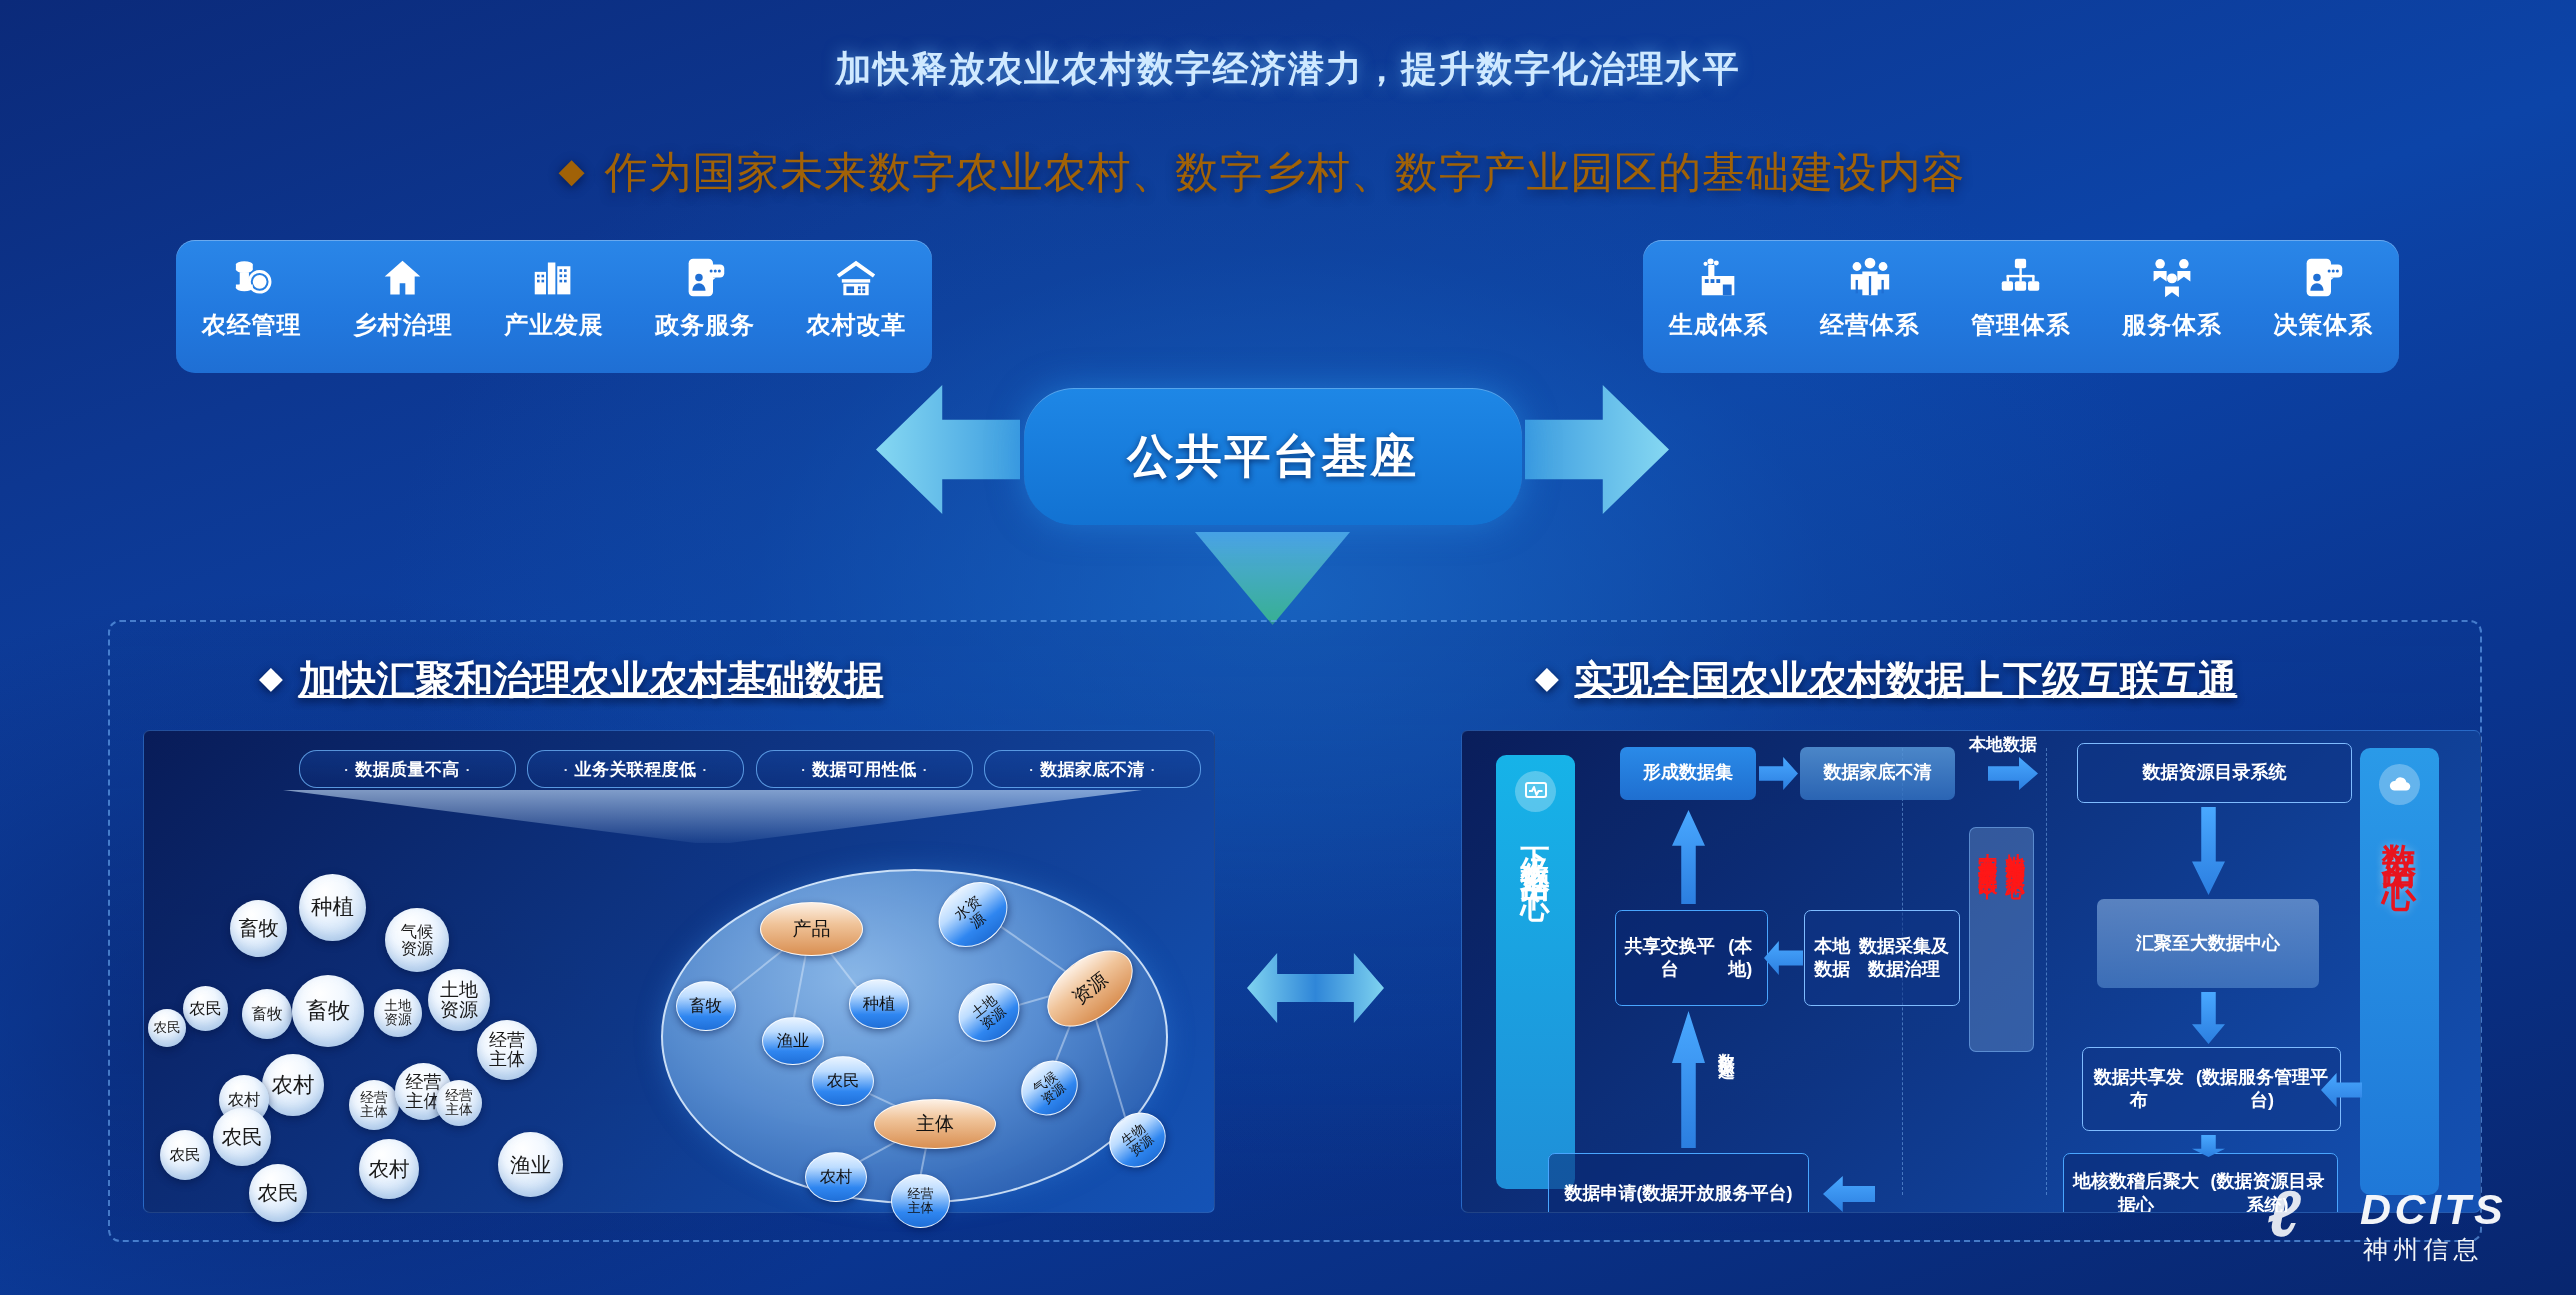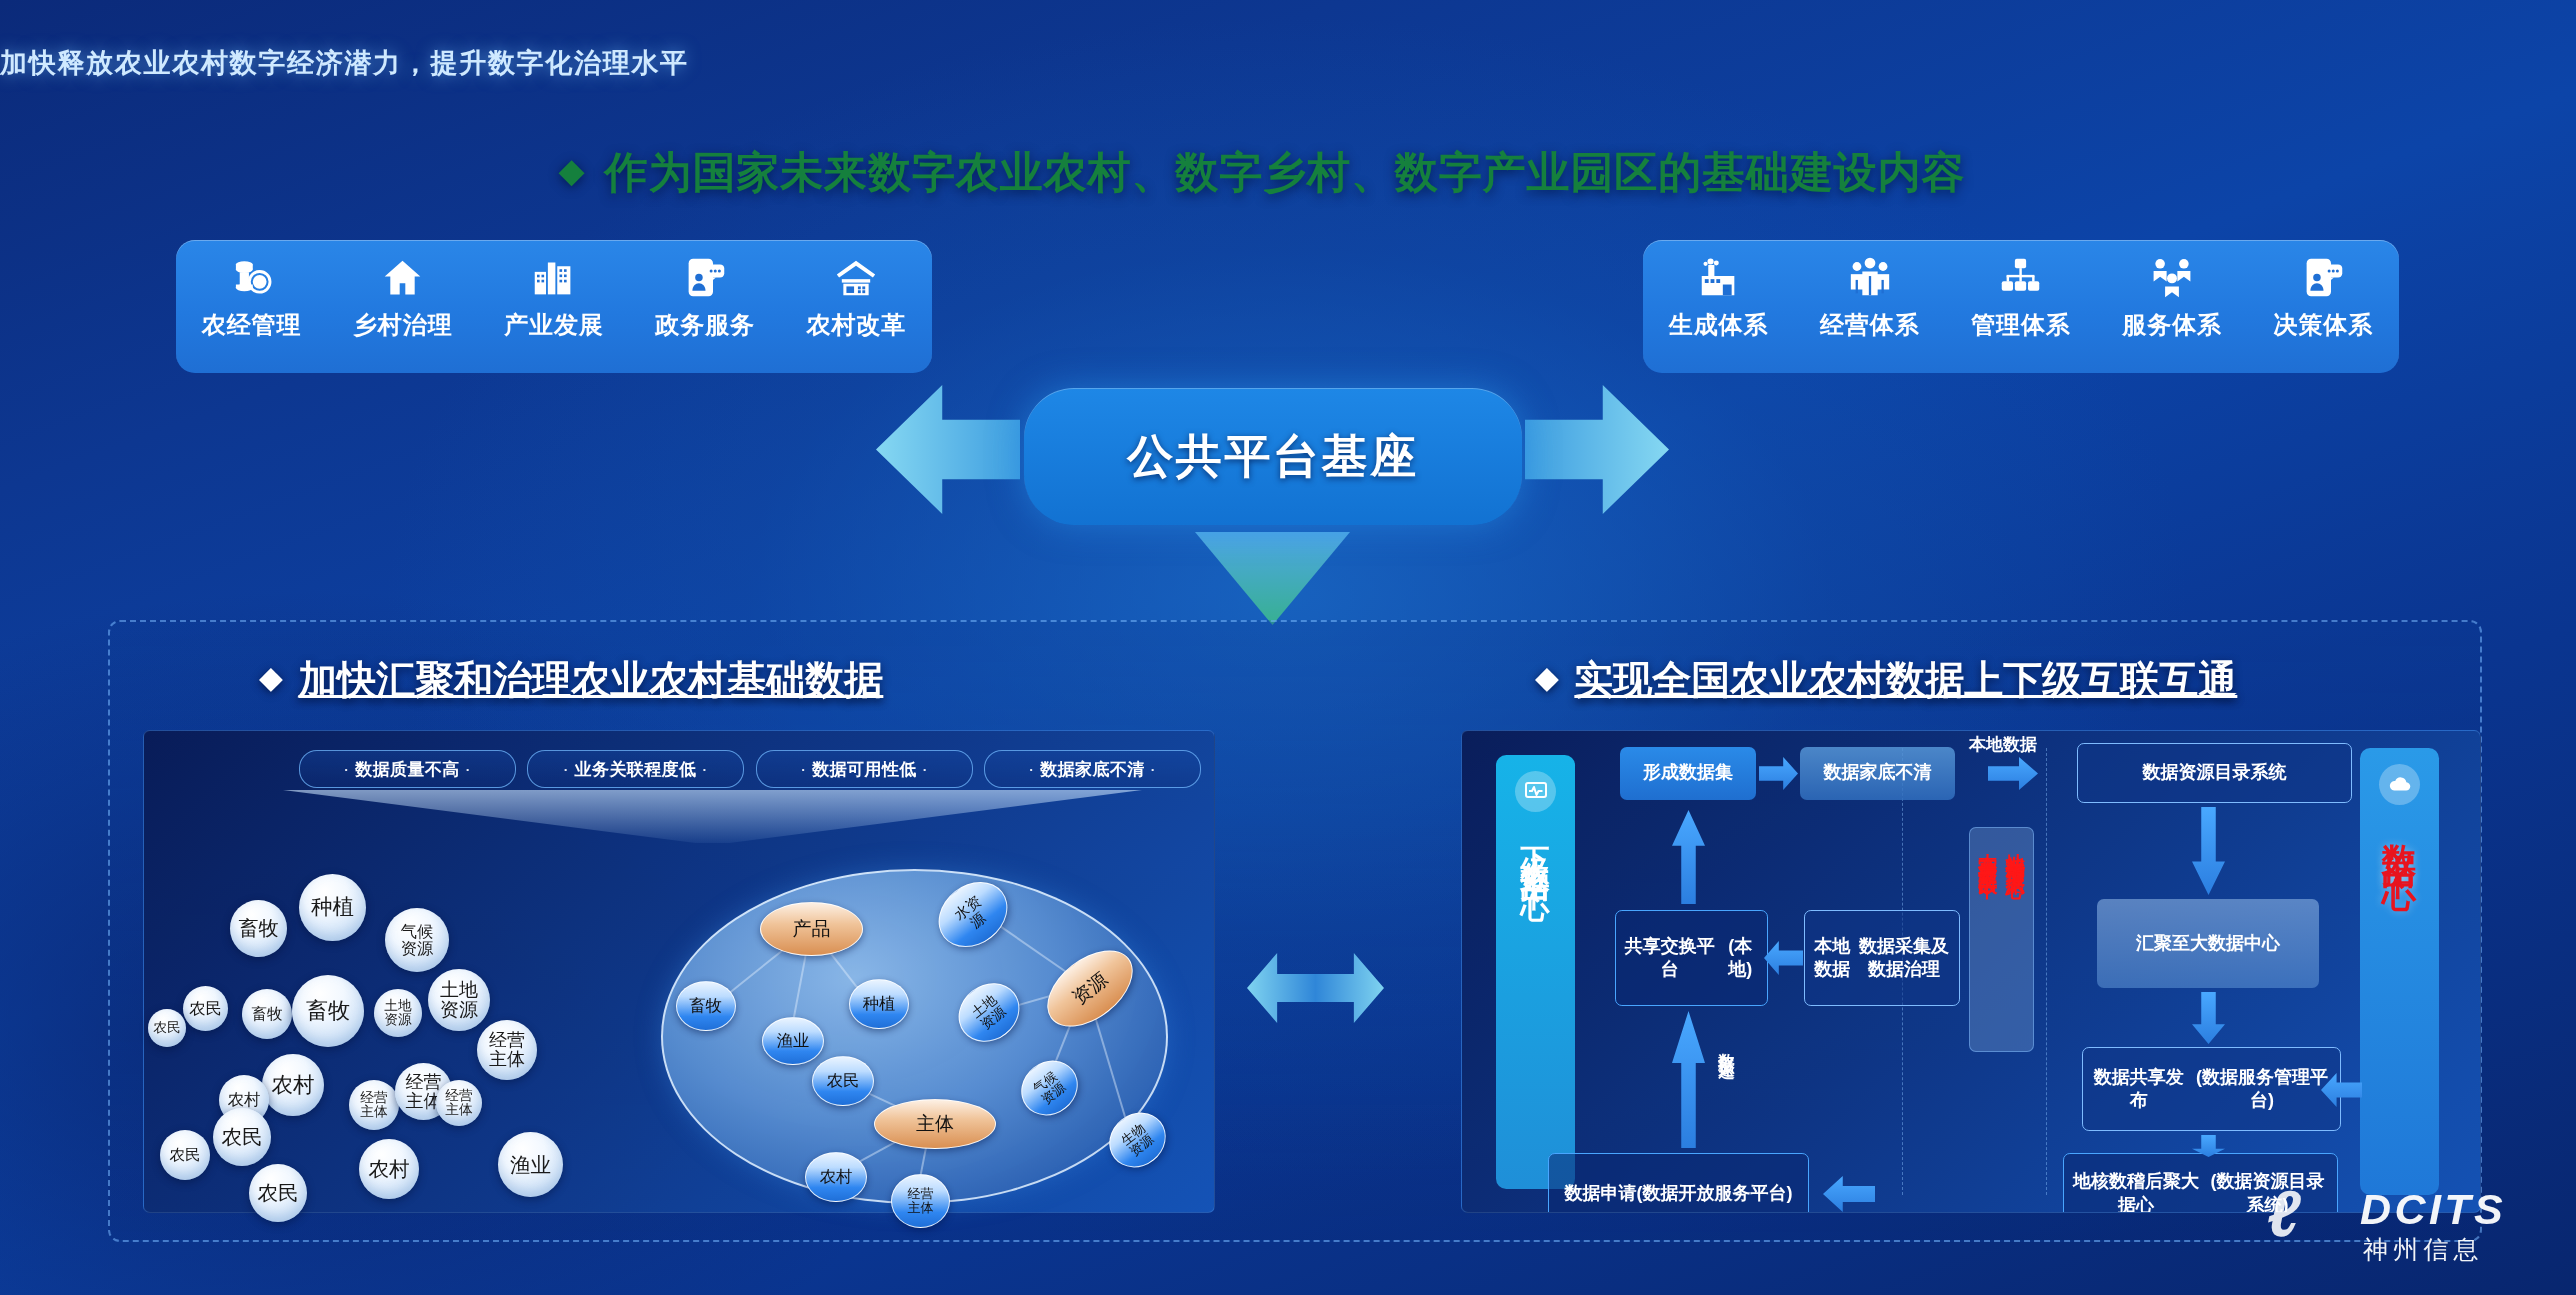--- a/index.html
+++ b/index.html
@@ -9,27 +9,27 @@
     background:
       radial-gradient(ellipse 1202px 773px at 50% 46%, rgba(28,110,200,.70) 0%, rgba(18,80,170,.35) 45%, rgba(8,40,120,0) 75%),
       radial-gradient(ellipse 945px 601px at 12% 78%, rgba(10,36,110,.85) 0%, rgba(10,36,110,0) 70%),
       linear-gradient(160deg,#0b2a7a 0%,#0d3791 22%,#0c44a8 46%,#0a3590 70%,#08266f 100%);
     color:#fff;
   }
   .stage{position:relative;width:2576px;height:1296px;}
 
   
   .title{
-    position:absolute;left:0;top:45px;width:2576px;
-    font-size:27px;font-weight:bold;letter-spacing:1.7px;color:#cfe9ff;
+    position:absolute;left:0;top:45px;width:2576px;text-align:center;
+    font-size:36px;font-weight:bold;letter-spacing:1.7px;color:#cfe9ff;
     text-shadow:0 0 15.5px rgba(120,200,255,.6);
   }
   .subtitle{
     position:absolute;left:0;top:144px;width:2524px;text-align:center;
-    font-size:43px;font-weight:bold;letter-spacing:0.9px;color:#15803d;
+    font-size:43px;font-weight:normal;letter-spacing:0.9px;color:#a16207;
     text-shadow:0 2.6px 10.3px rgba(0,20,70,.85);
   }
   .dia{display:inline-block;transform:translateY(-5.2px);margin-right:19px;font-size:34px;}
 
   
   .house{position:absolute;}
   .roof{
     position:relative;width:756px;height:155px;margin:0 auto;
     clip-path:polygon(50% 0,100% 100%,0 100%);
     background:linear-gradient(175deg,#1e9ea8 0%,#1f86c4 28%,#2a79d6 62%,#2e74dc 100%);

